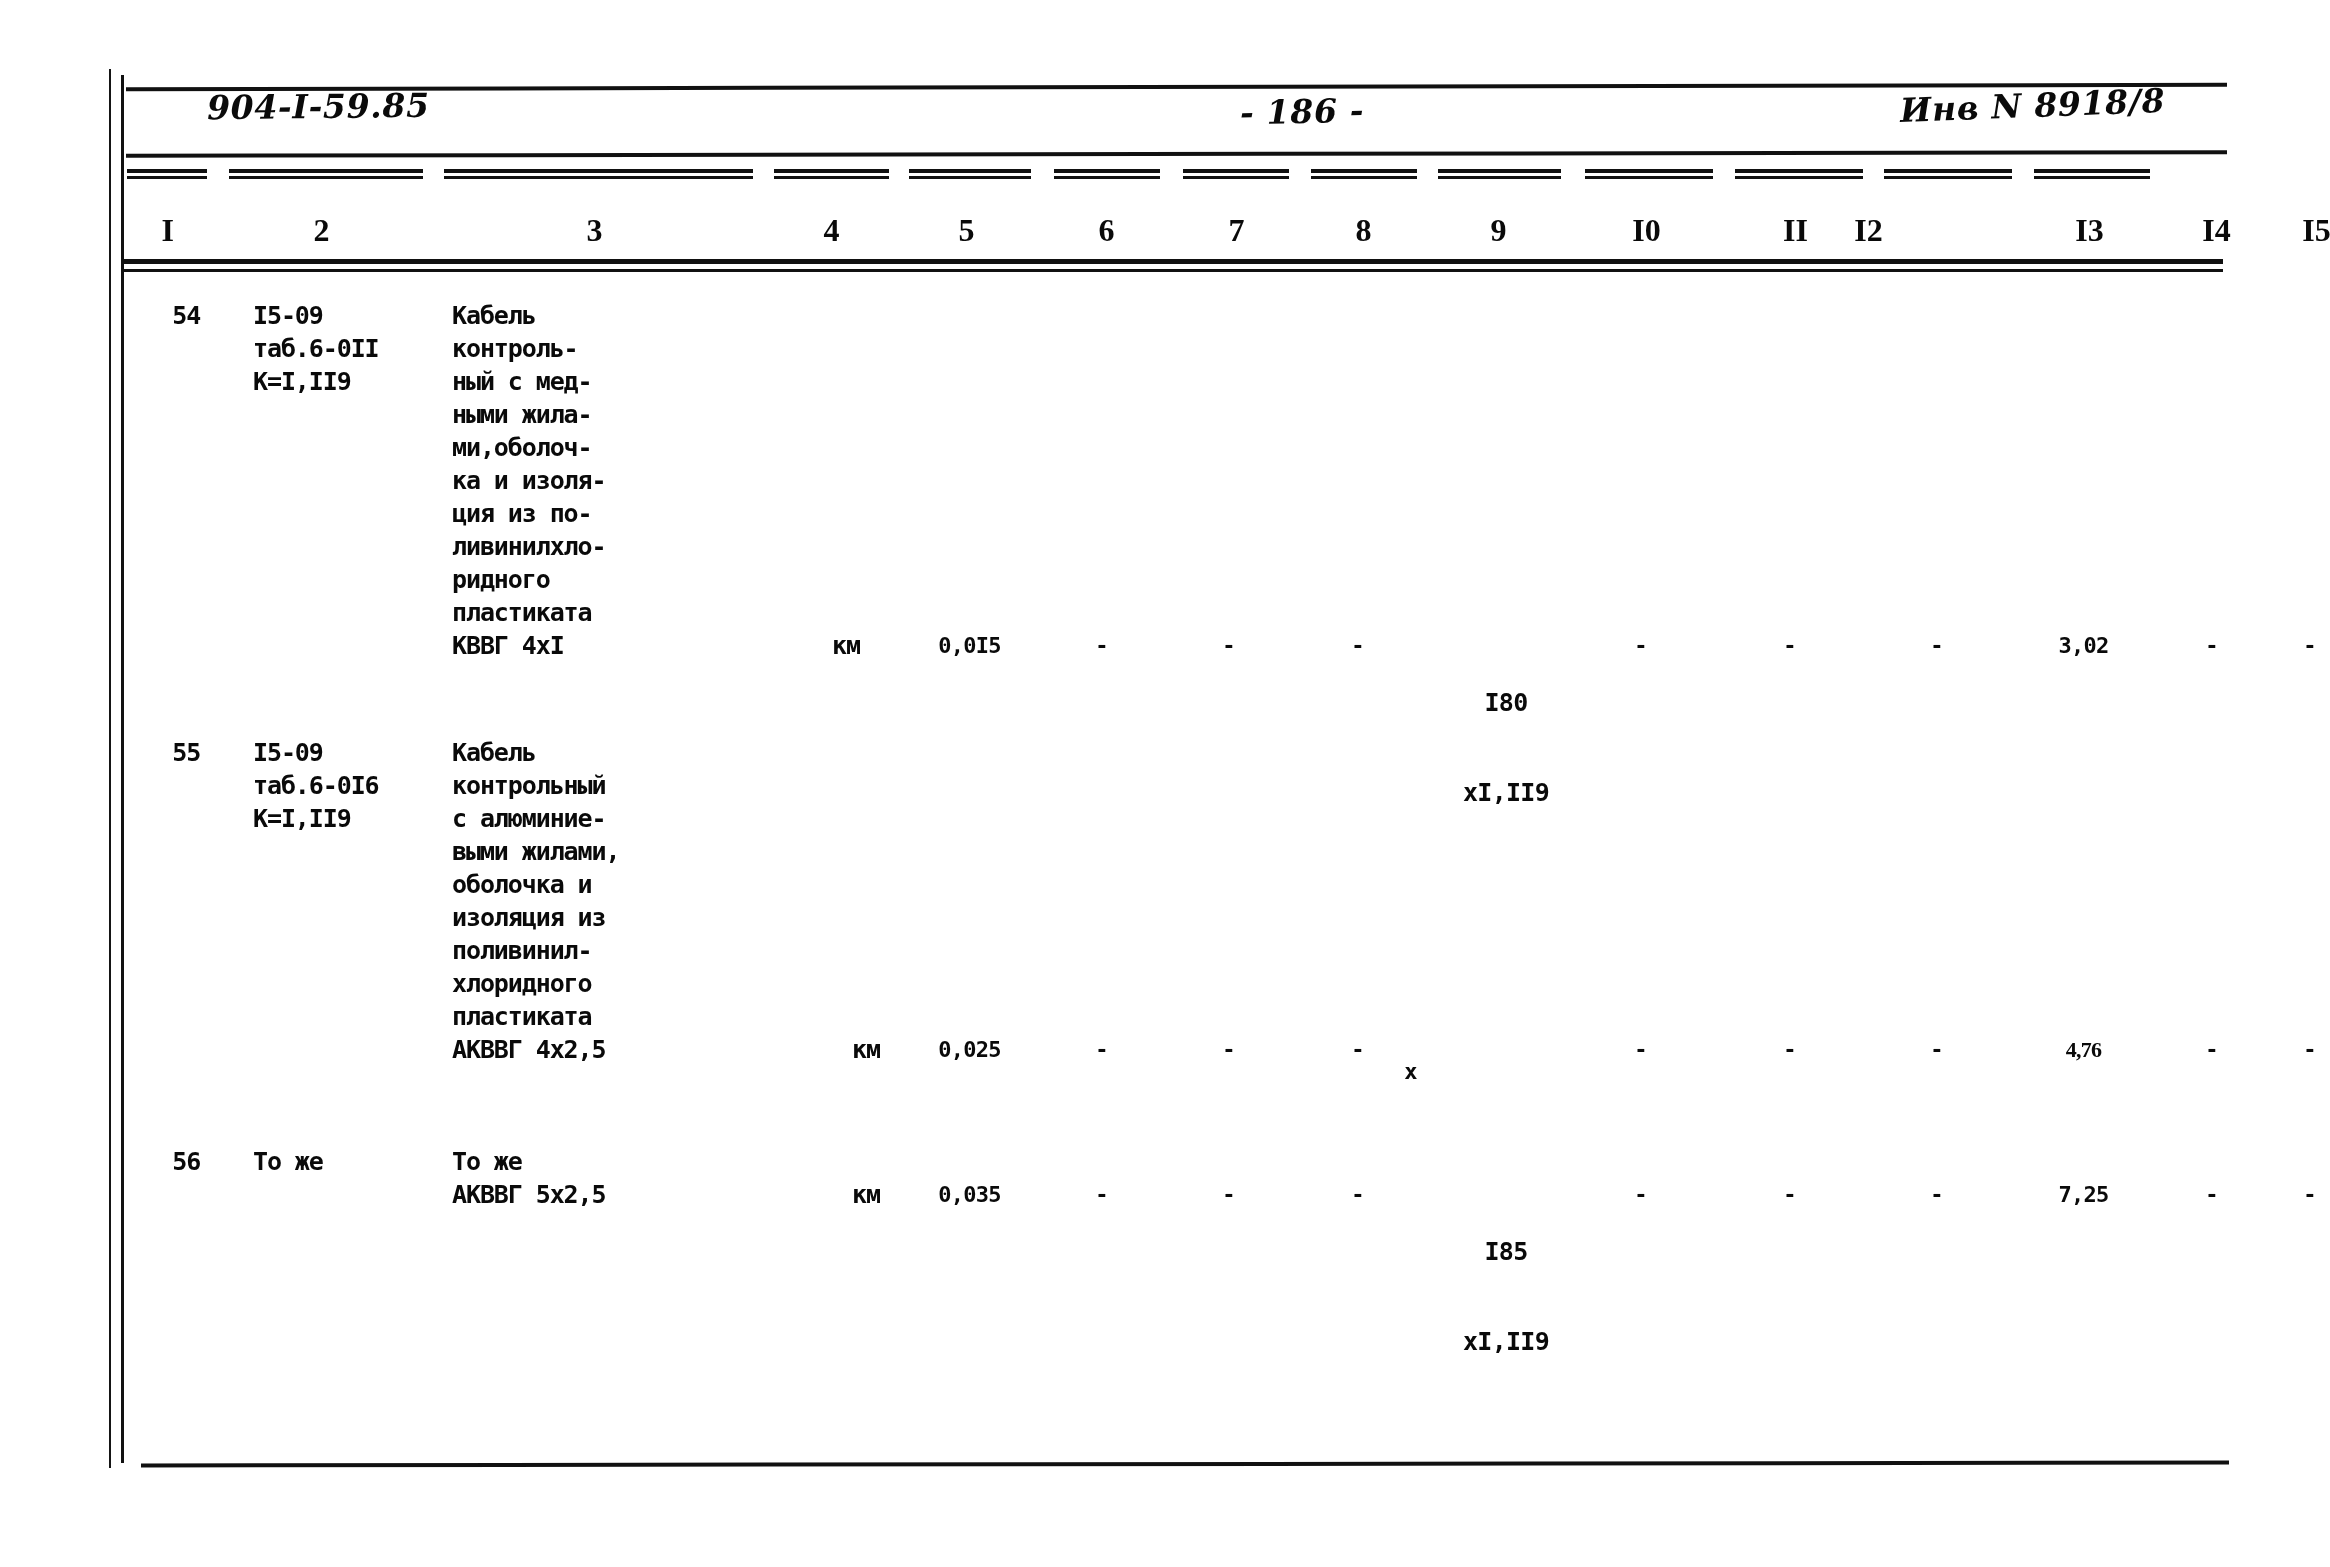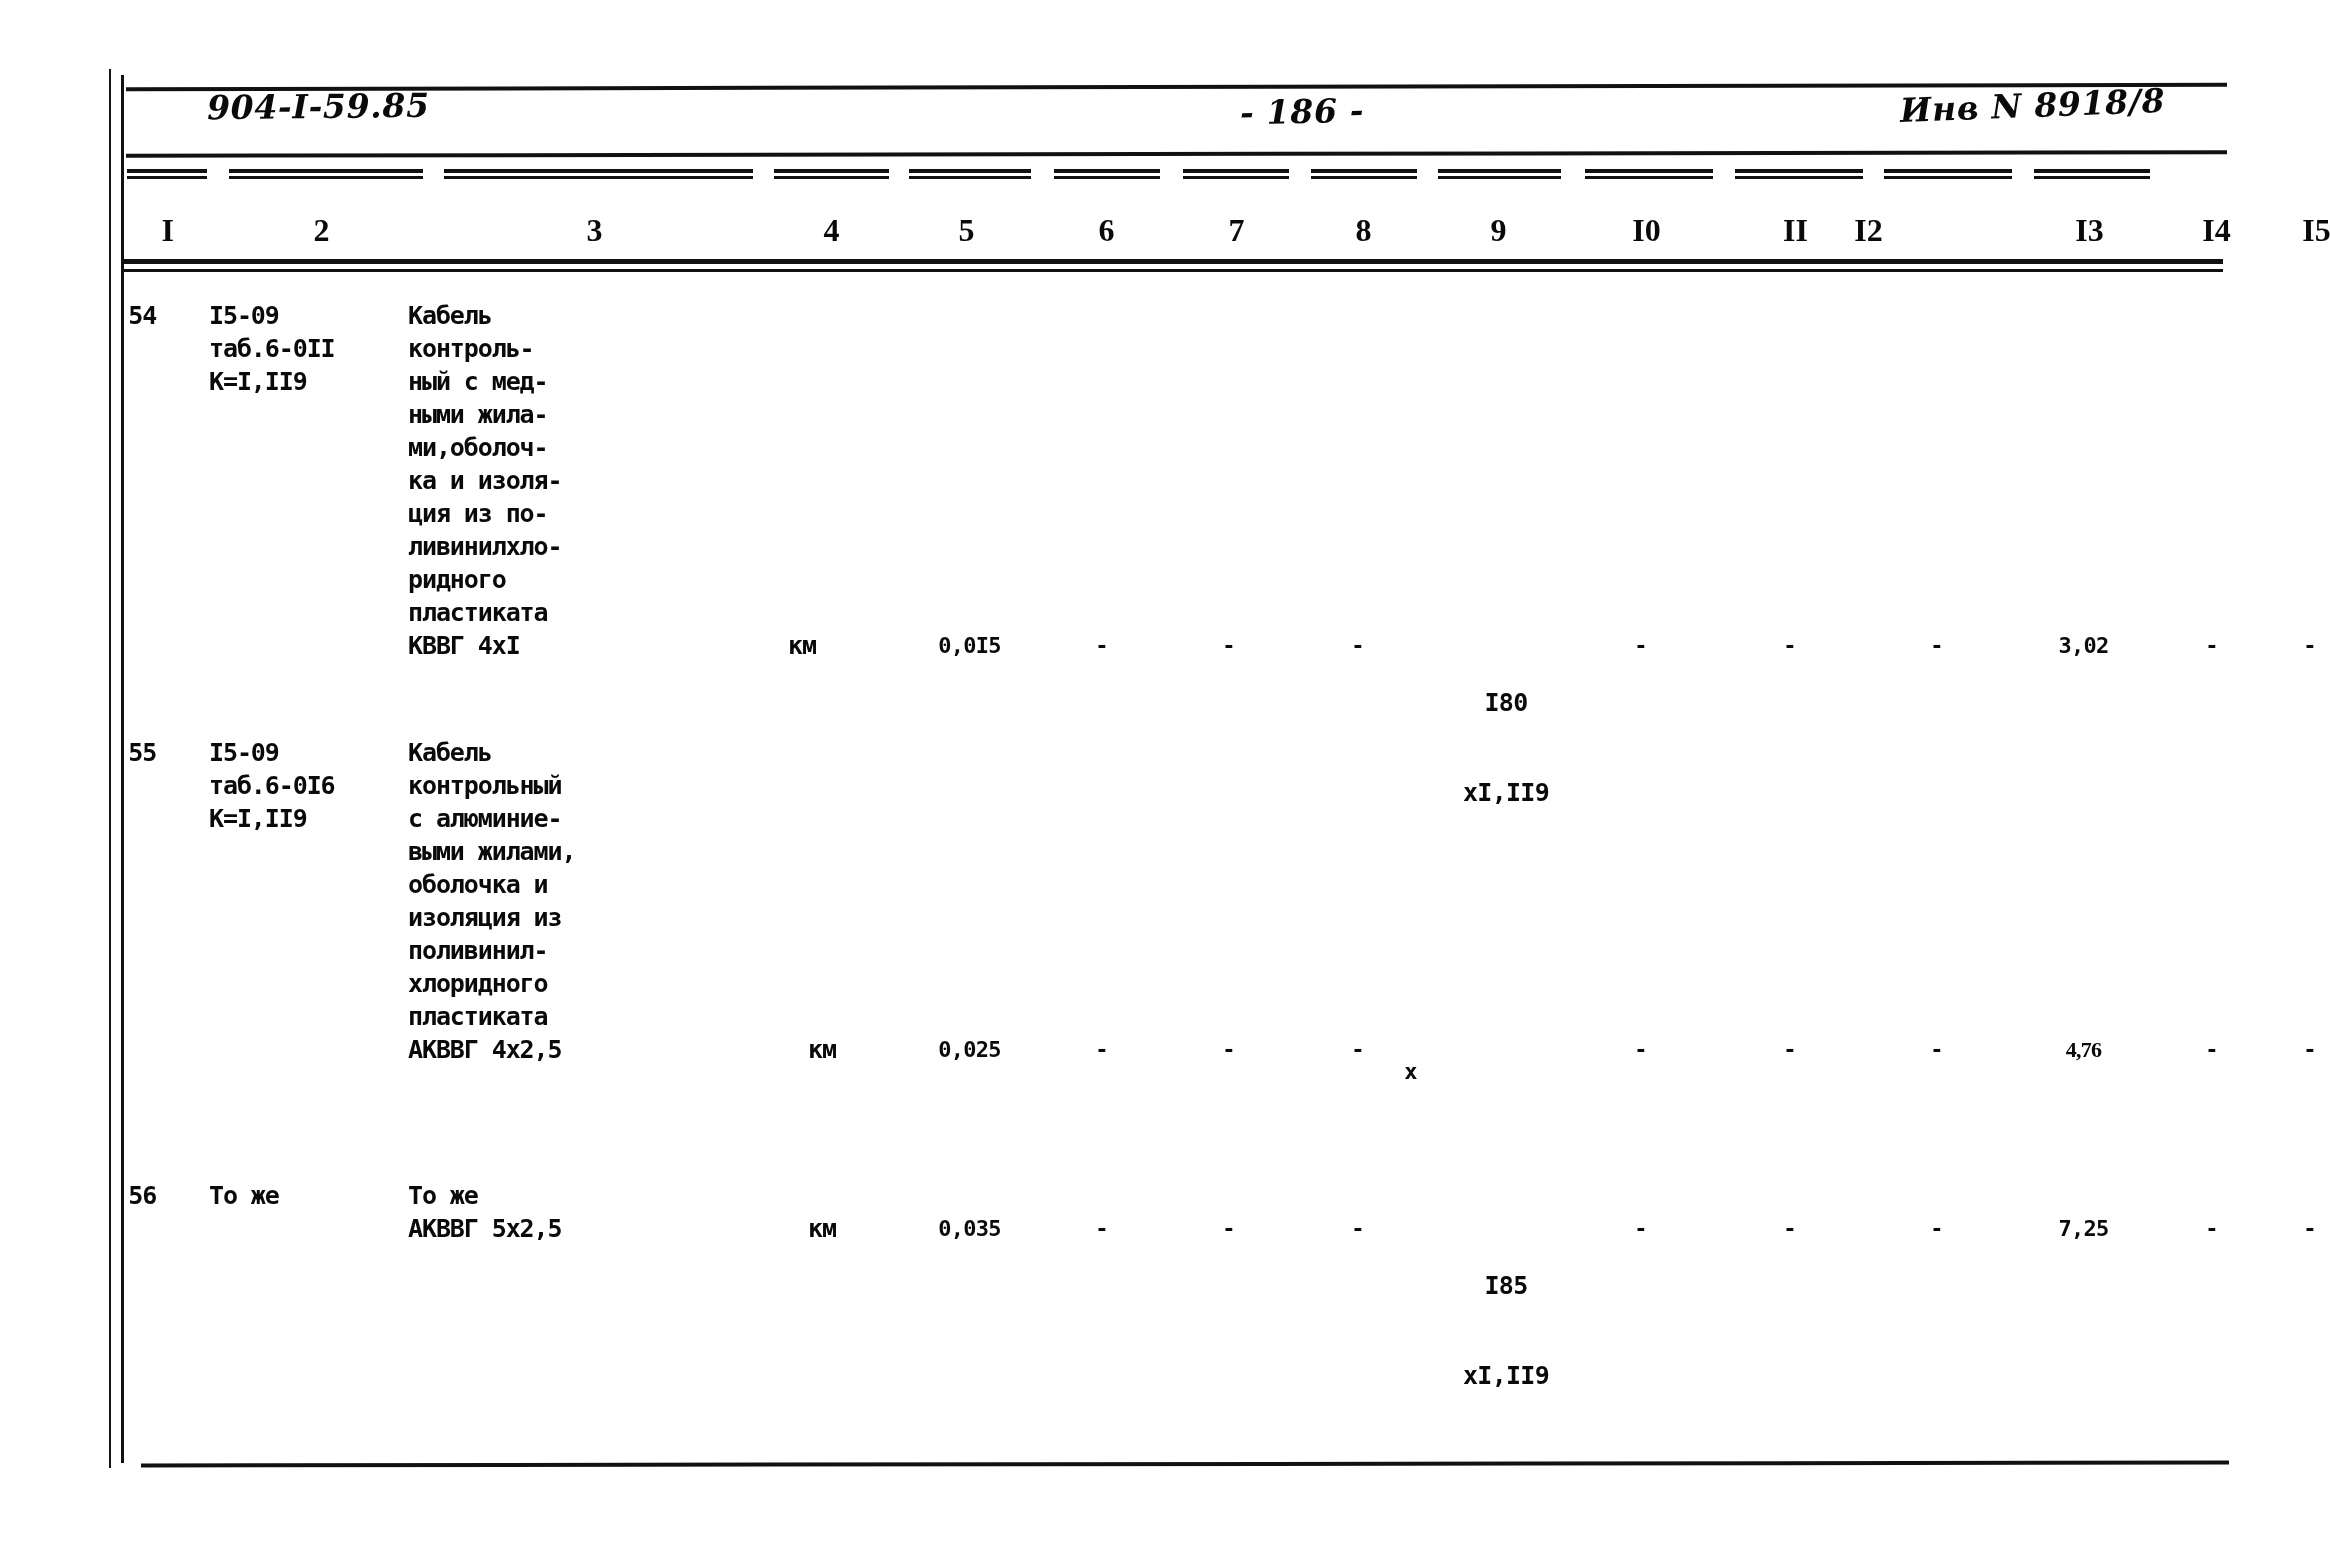--- a/index.html
+++ b/index.html
@@ -158,20 +158,21 @@
     left: 0;
     width: 2102px;
   }
   .mono {
     font-family: "DejaVu Sans Mono", monospace;
     font-weight: bold;
     font-size: 25px;
     line-height: 33px;
     letter-spacing: -1.1px;
     white-space: pre;
+    margin-left: 44px;
   }
   .cell {
     position: absolute;
   }
   .c-num   { left: 7.2px;  width: 65px;  text-align: left; }
   .c-code  { left: 88px; width: 237px; text-align: left; }
   .c-desc  { left: 287px; width: 287px; text-align: left; }
   .c-unit  { left: 667px; width: 86px; text-align: left; }
 
   .val {
@@ -312,21 +313,21 @@
         <div class="val" style="left:1179px; width:115px; top:297px;">-</div>
         <div class="val" style="left:1268px; width:43px; top:319px;">x</div>
         <div class="val" style="left:1462px; width:115px; top:297px;">-</div>
         <div class="val" style="left:1611px; width:115px; top:297px;">-</div>
         <div class="val" style="left:1758px; width:115px; top:297px;">-</div>
         <div class="val" style="left:1880px; width:165px; top:297px;font-family:Liberation Serif, serif;">4,76</div>
         <div class="val" style="left:2033px; width:115px; top:297px;">-</div>
         <div class="val" style="left:2131px; width:115px; top:297px;">-</div>
       </div>
 
-      <div class="trow" style="top:902px; height:143px;">
+      <div class="trow" style="top:868px; height:143px;">
         <div class="cell c-num  mono" style="top:0;">56</div>
         <div class="cell c-code mono" style="top:0;">То же</div>
         <div class="cell c-desc mono" style="top:0;">То же
 АКВВГ 5x2,5</div>
         <div class="cell mono" style="left:687px; width:86px; top:33px;">км</div>
 
         <div class="val" style="left:766px; width:165px; top:33px;">0,035</div>
         <div class="val" style="left:923px; width:115px; top:33px;">-</div>
         <div class="val" style="left:1050px; width:115px; top:33px;">-</div>
         <div class="val" style="left:1179px; width:115px; top:33px;">-</div>

